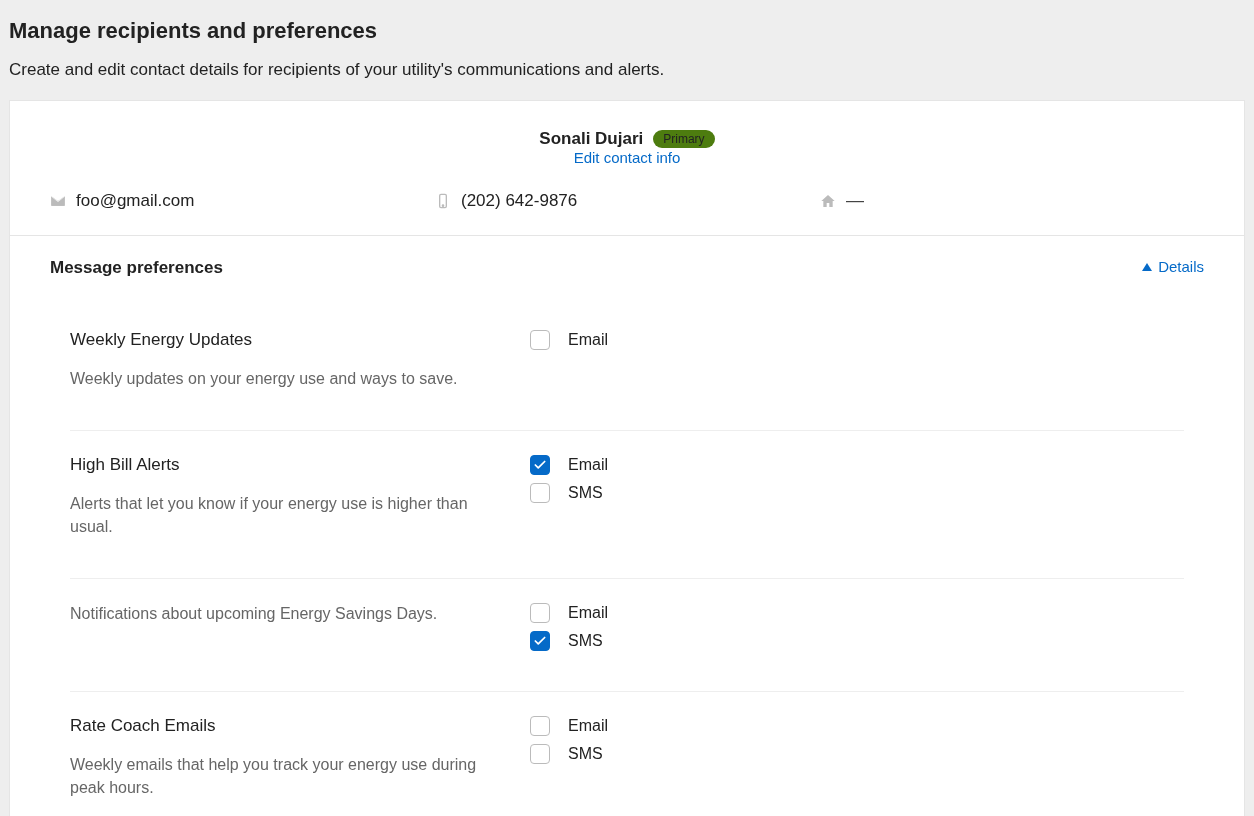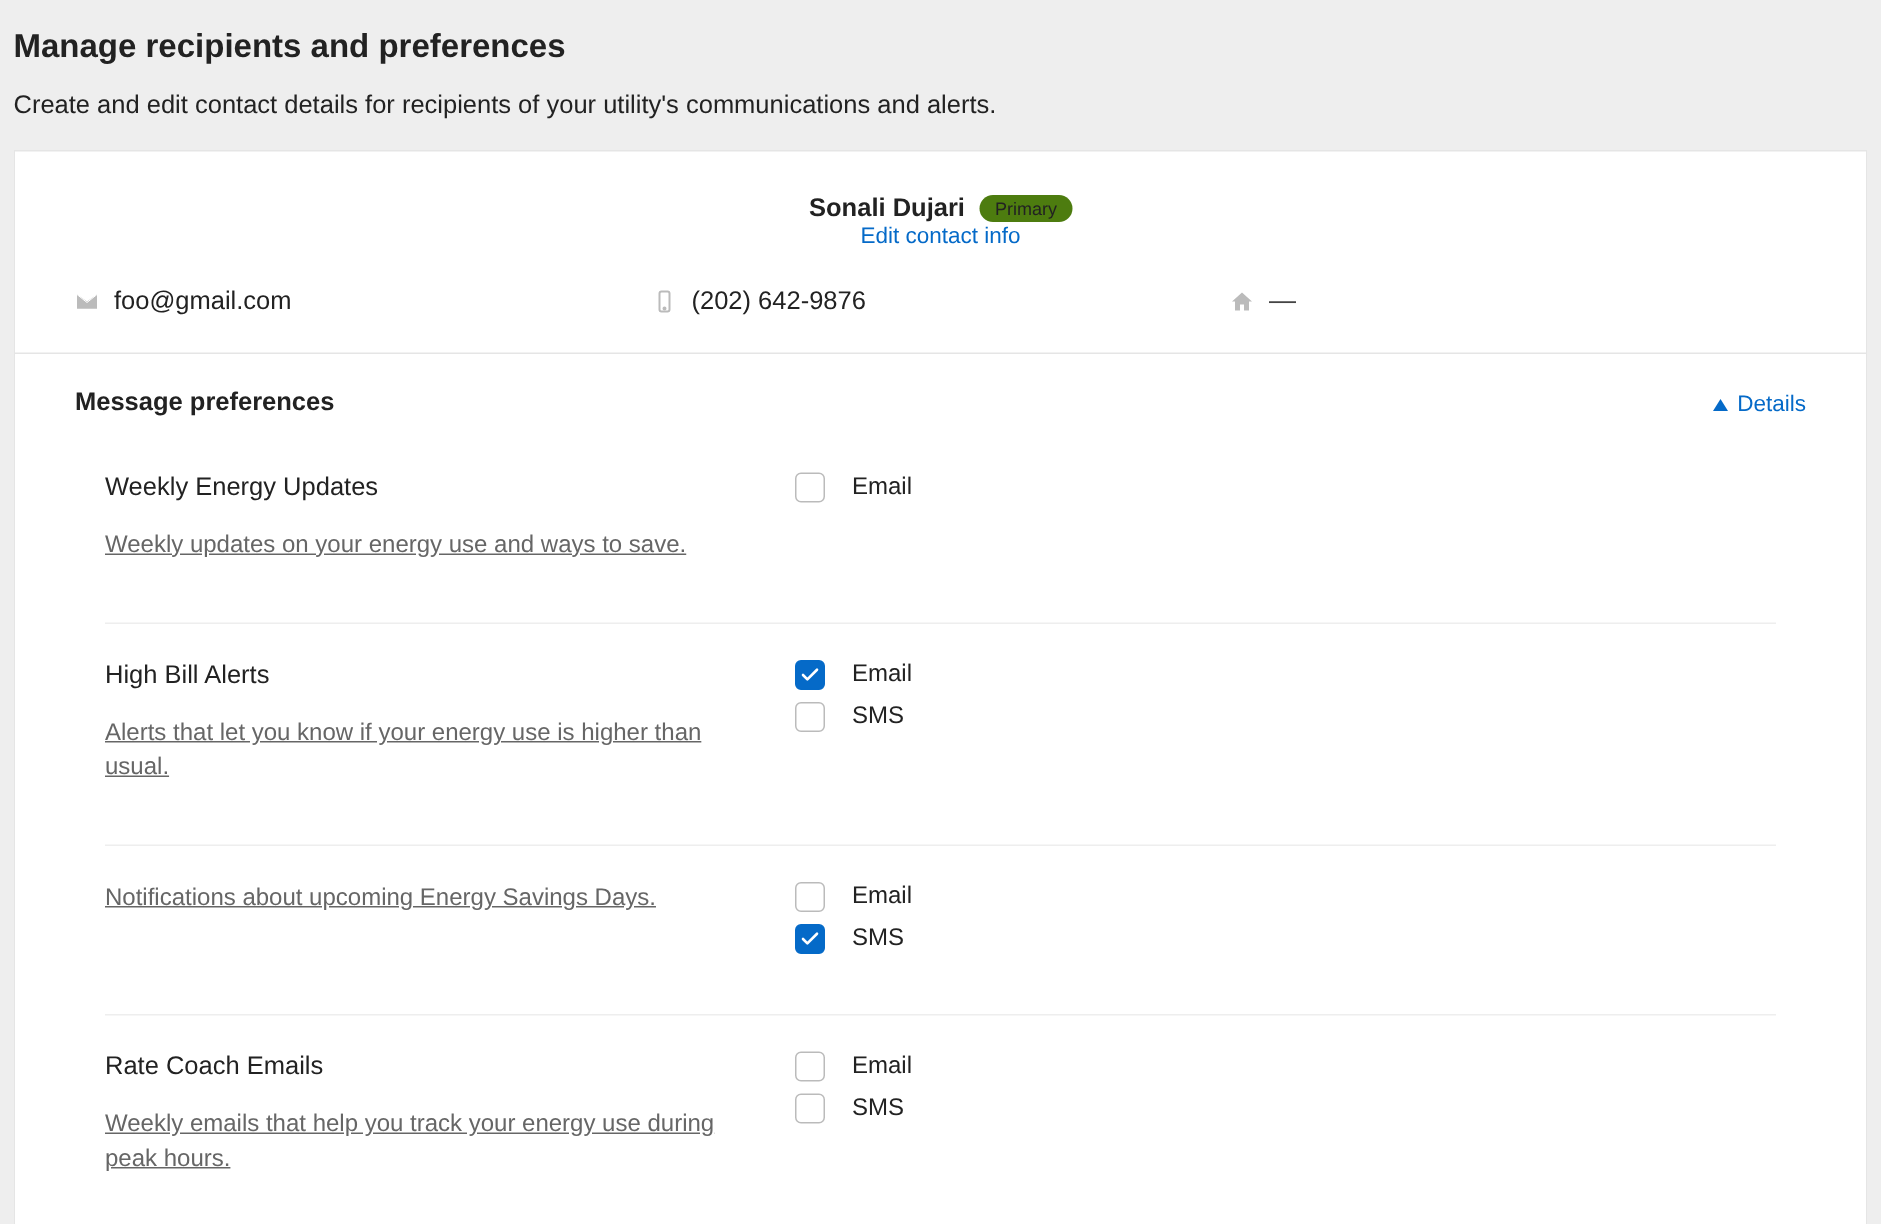--- a/index.html
+++ b/index.html
@@ -37,40 +37,40 @@
     .link { color: #056ac8; font-size: 15px; cursor: pointer; }
     .contact-row { display: flex; }
     .contact-item { display: flex; align-items: center; gap: 10px; font-size: 17px; }
     .contact-item.email { flex: 0 0 385px; }
     .contact-item.phone { flex: 0 0 385px; }
     .contact-item.address { flex: 1; }
     .icon { width: 16px; height: 16px; display: inline-flex; align-items: center; justify-content: center; }
     .icon svg { width: 100%; height: 100%; }
 
     .prefs { padding: 22px 40px 0; }
-    .prefs-header { display: flex; justify-content: space-between; align-items: flex-end; margin-bottom: 13px; }
+    .prefs-header { display: flex; justify-content: space-between; align-items: flex-start; margin-bottom: 28px; }
     .prefs-title { font-size: 17px; font-weight: 700; }
     .details-toggle { display: flex; align-items: center; gap: 6px; color: #056ac8; font-size: 15px; cursor: pointer; }
     .triangle-up {
       width: 0; height: 0;
       border-left: 5px solid transparent;
       border-right: 5px solid transparent;
       border-bottom: 8px solid #056ac8;
     }
 
     .pref-list { padding: 0 20px; }
     .pref-item {
       display: flex;
       padding: 24px 0 40px;
       border-bottom: 1px solid #eee;
     }
     .pref-item:last-child { border-bottom: none; }
     .pref-left { flex: 0 0 460px; padding-right: 30px; }
     .pref-name { font-size: 17px; color: #222; margin-bottom: 18px; }
-    .pref-desc { font-size: 16px; color: #666; line-height: 1.4; text-decoration: underline; }
+    .pref-desc { font-size: 16px; color: #666; line-height: 1.4; }
     .pref-right { flex: 1; display: flex; flex-direction: column; gap: 8px; padding-top: 0; }
     .chk-row { display: flex; align-items: center; gap: 18px; }
     .chk {
       width: 20px; height: 20px;
       border: 1px solid #bbb;
       border-radius: 4px;
       display: inline-flex;
       align-items: center;
       justify-content: center;
       cursor: pointer;

